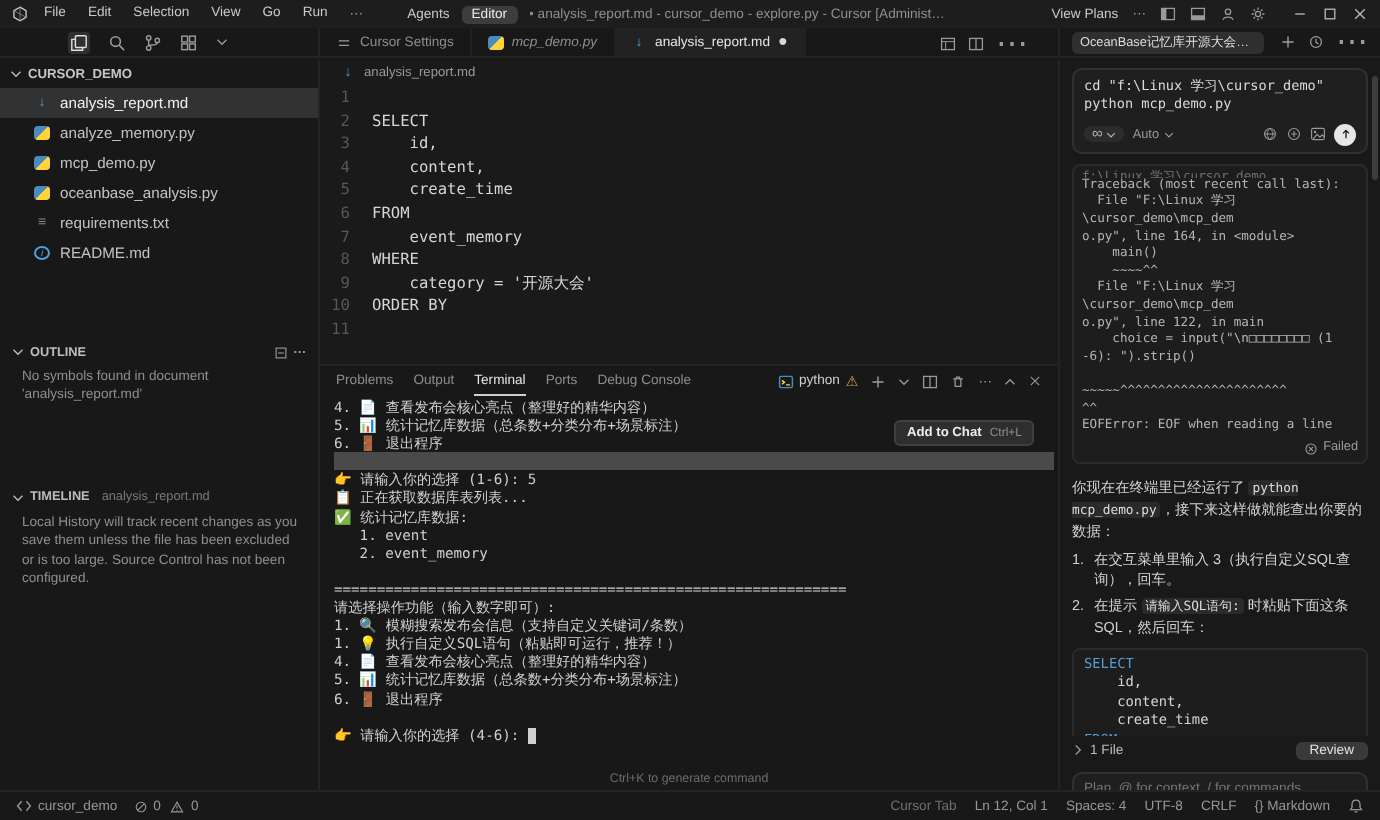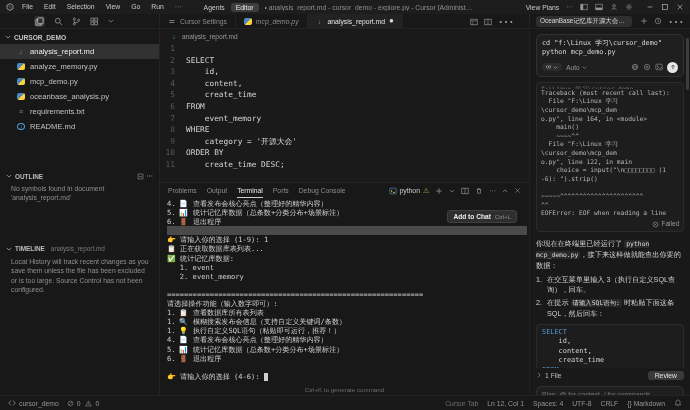--- a/index.html
+++ b/index.html
@@ -397,21 +397,20 @@
           <span class="ltext">    category = '开源大会'</span>
         </div>
 
         <div class="cline">
           <span class="lnum">10</span>
           <span class="ltext">ORDER BY</span>
         </div>
 
         <div class="cline">
           <span class="lnum">11</span>
-          <span class="ltext">    create_time DESC;</span>
         </div>
 
       </div>
   </div>
 
   <div class="panel">
     <div class="panel-h">
       <div style="display:flex;gap:10px;height:100%">
 
           <div class="ptab">
@@ -489,21 +488,21 @@
 
         <div class="trow">
           <span>6. 🚪 退出程序</span>
         </div>
 
         <div class="trow selFull">
           <span></span>
         </div>
 
         <div class="trow">
-          <span>👉 请输入你的选择 (1-9): 1</span>
+          <span>👉 请输入你的选择 (1-6): 5</span>
         </div>
 
         <div class="trow">
           <span>📋 正在获取数据库表列表...</span>
         </div>
 
         <div class="trow">
           <span>✅ 统计记忆库数据:</span>
         </div>
 
@@ -520,23 +519,20 @@
         </div>
 
         <div class="trow">
           <span>============================================================</span>
         </div>
 
         <div class="trow">
           <span>请选择操作功能（输入数字即可）:</span>
         </div>
 
-        <div class="trow">
-          <span>1. 📋 查看数据库所有表列表</span>
-        </div>
 
         <div class="trow">
           <span>1. 🔍 模糊搜索发布会信息（支持自定义关键词/条数）</span>
         </div>
 
         <div class="trow">
           <span>1. 💡 执行自定义SQL语句（粘贴即可运行，推荐！）</span>
         </div>
 
         <div class="trow">

